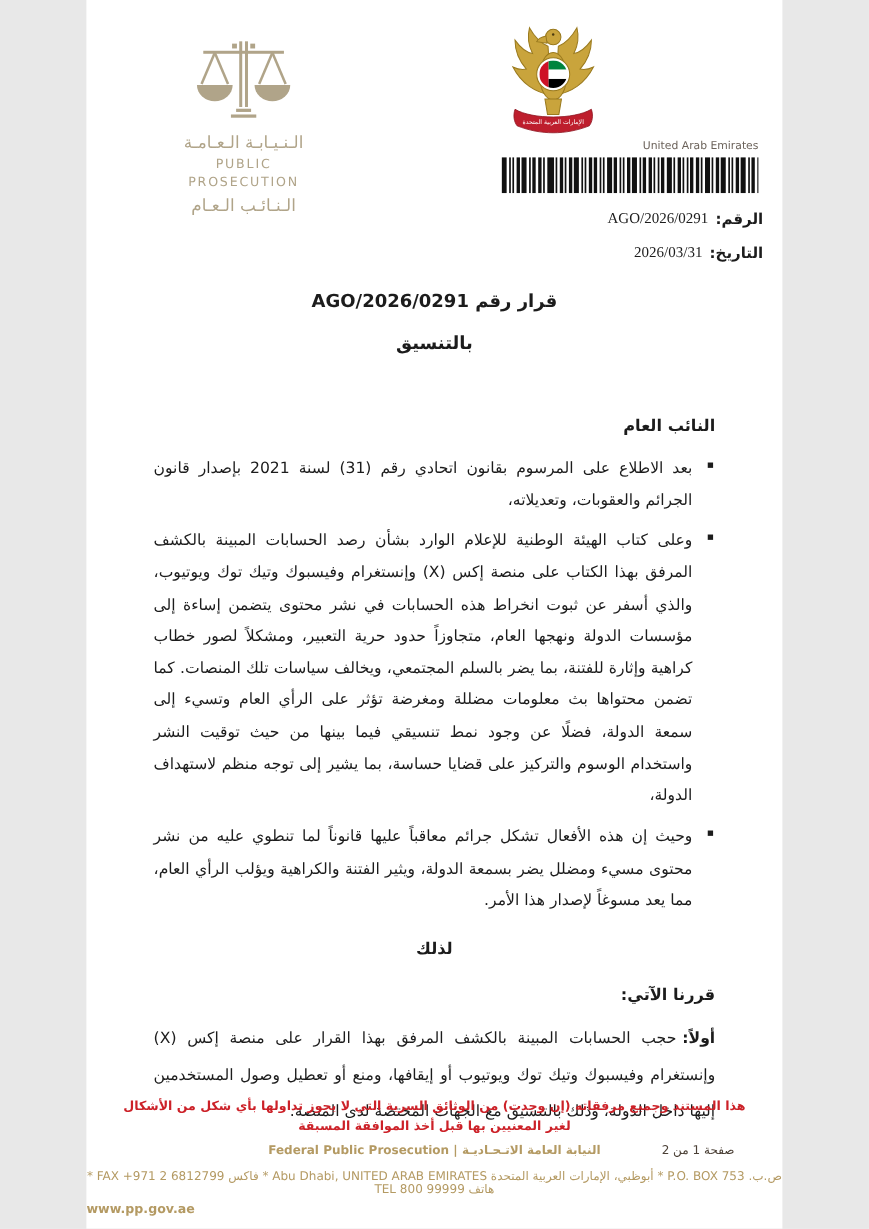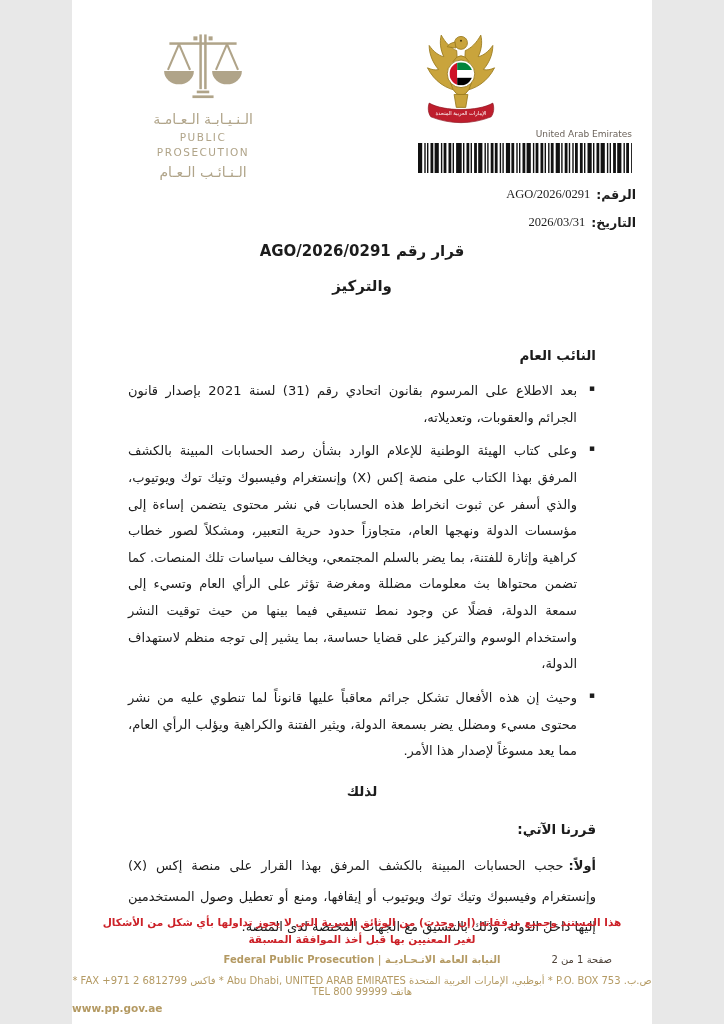--- a/index.html
+++ b/index.html
@@ -9,21 +9,21 @@
     background:#ffffff; direction:rtl; overflow:hidden;
     font-family:"DejaVu Sans", sans-serif; color:#1c1c1c;
   }
   
   .logo-block { position:absolute; top:34px; left:66px; width:130px; text-align:center; color:#b0a489; }
   .logo-block svg { display:block; margin:0 auto 6px auto; }
   .logo-ar1 { font-size:14px; letter-spacing:1px; line-height:1.4; }
   .logo-en  { font-size:10.5px; letter-spacing:1.5px; line-height:1.5; direction:ltr; }
   .logo-ar2 { font-size:14px; letter-spacing:2px; line-height:1.6; }
   
-  .emblem-block { position:absolute; top:30px; right:16px; width:218px; }
+  .emblem-block { position:absolute; top:18px; right:16px; width:218px; }
   .emblem-wrap { display:flex; justify-content:flex-end; padding-right:26px; }
   .emblem-caption { text-align:right; padding-right:4px; direction:ltr;
     font-size:9px; color:#6b625a; margin-top:1px; }
   .barcode-wrap { margin-top:4px; width:218px; height:30px; }
   .ref-line { margin-top:6px; text-align:left; direction:rtl; font-size:12.5px;
     display:flex; justify-content:flex-start; gap:6px; }
   .ref-line .lbl { font-weight:bold; }
   .ref-line .val { font-family:"Liberation Serif","DejaVu Sans",serif; }
   .ref-rows { display:flex; flex-direction:column; gap:7px; margin-top:8px; }
   
@@ -175,21 +175,21 @@
       </div>
       <div class="ref-line">
         <span class="lbl">التاريخ:</span>
         <span class="val">2026/03/31</span>
       </div>
     </div>
   </div>
 
   <div class="title-block">
     <div>قرار رقم AGO/2026/0291</div>
-    <div>والتركيز</div>
+    <div>بالتنسيق</div>
   </div>
 
   <div class="body-block">
     <div class="salutation">النائب العام</div>
 
     <ul class="preamble">
       <li><span>بعد الاطلاع على المرسوم بقانون اتحادي رقم (31) لسنة 2021 بإصدار قانون الجرائم والعقوبات، وتعديلاته،</span></li>
       <li><span>وعلى كتاب الهيئة الوطنية للإعلام الوارد بشأن رصد الحسابات المبينة بالكشف المرفق بهذا الكتاب على منصة إكس (X) وإنستغرام وفيسبوك وتيك توك ويوتيوب، والذي أسفر عن ثبوت انخراط هذه الحسابات في نشر محتوى يتضمن إساءة إلى مؤسسات الدولة ونهجها العام، متجاوزاً حدود حرية التعبير، ومشكلاً لصور خطاب كراهية وإثارة للفتنة، بما يضر بالسلم المجتمعي، ويخالف سياسات تلك المنصات. كما تضمن محتواها بث معلومات مضللة ومغرضة تؤثر على الرأي العام وتسيء إلى سمعة الدولة، فضلًا عن وجود نمط تنسيقي فيما بينها من حيث توقيت النشر واستخدام الوسوم والتركيز على قضايا حساسة، بما يشير إلى توجه منظم لاستهداف الدولة،</span></li>
       <li><span>وحيث إن هذه الأفعال تشكل جرائم معاقباً عليها قانوناً لما تنطوي عليه من نشر محتوى مسيء ومضلل يضر بسمعة الدولة، ويثير الفتنة والكراهية ويؤلب الرأي العام، مما يعد مسوغاً لإصدار هذا الأمر.</span></li>
     </ul>

